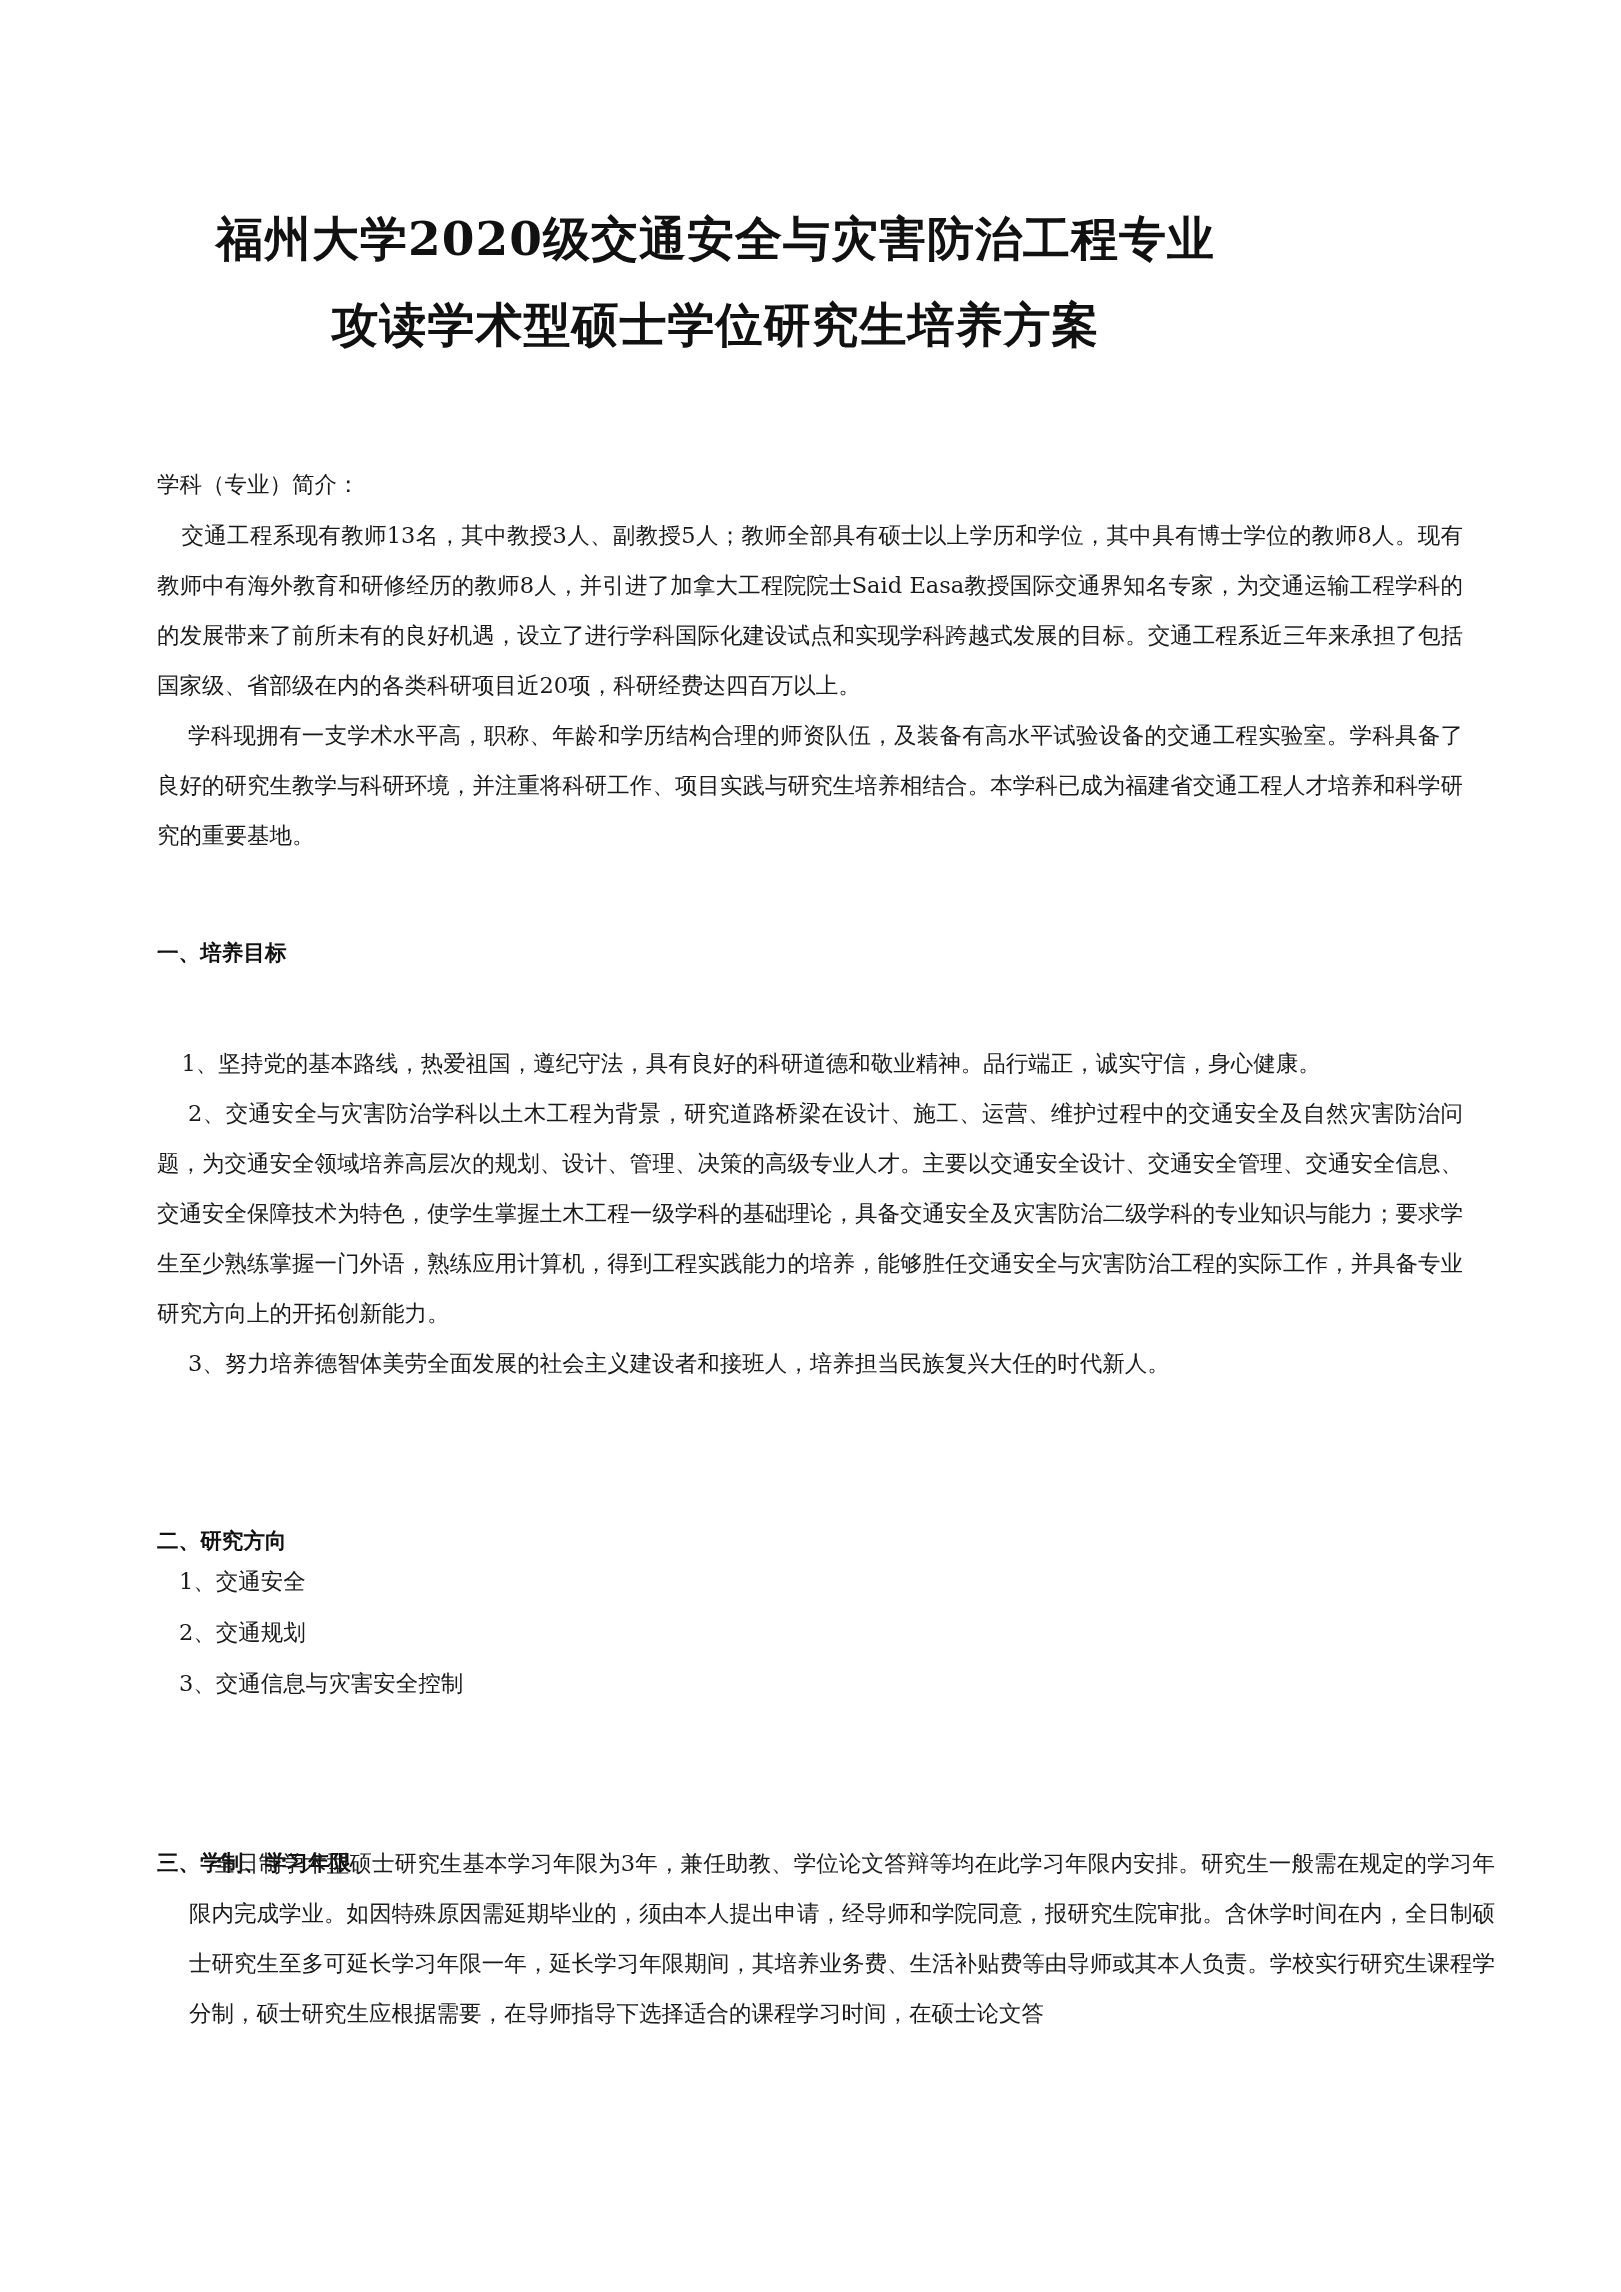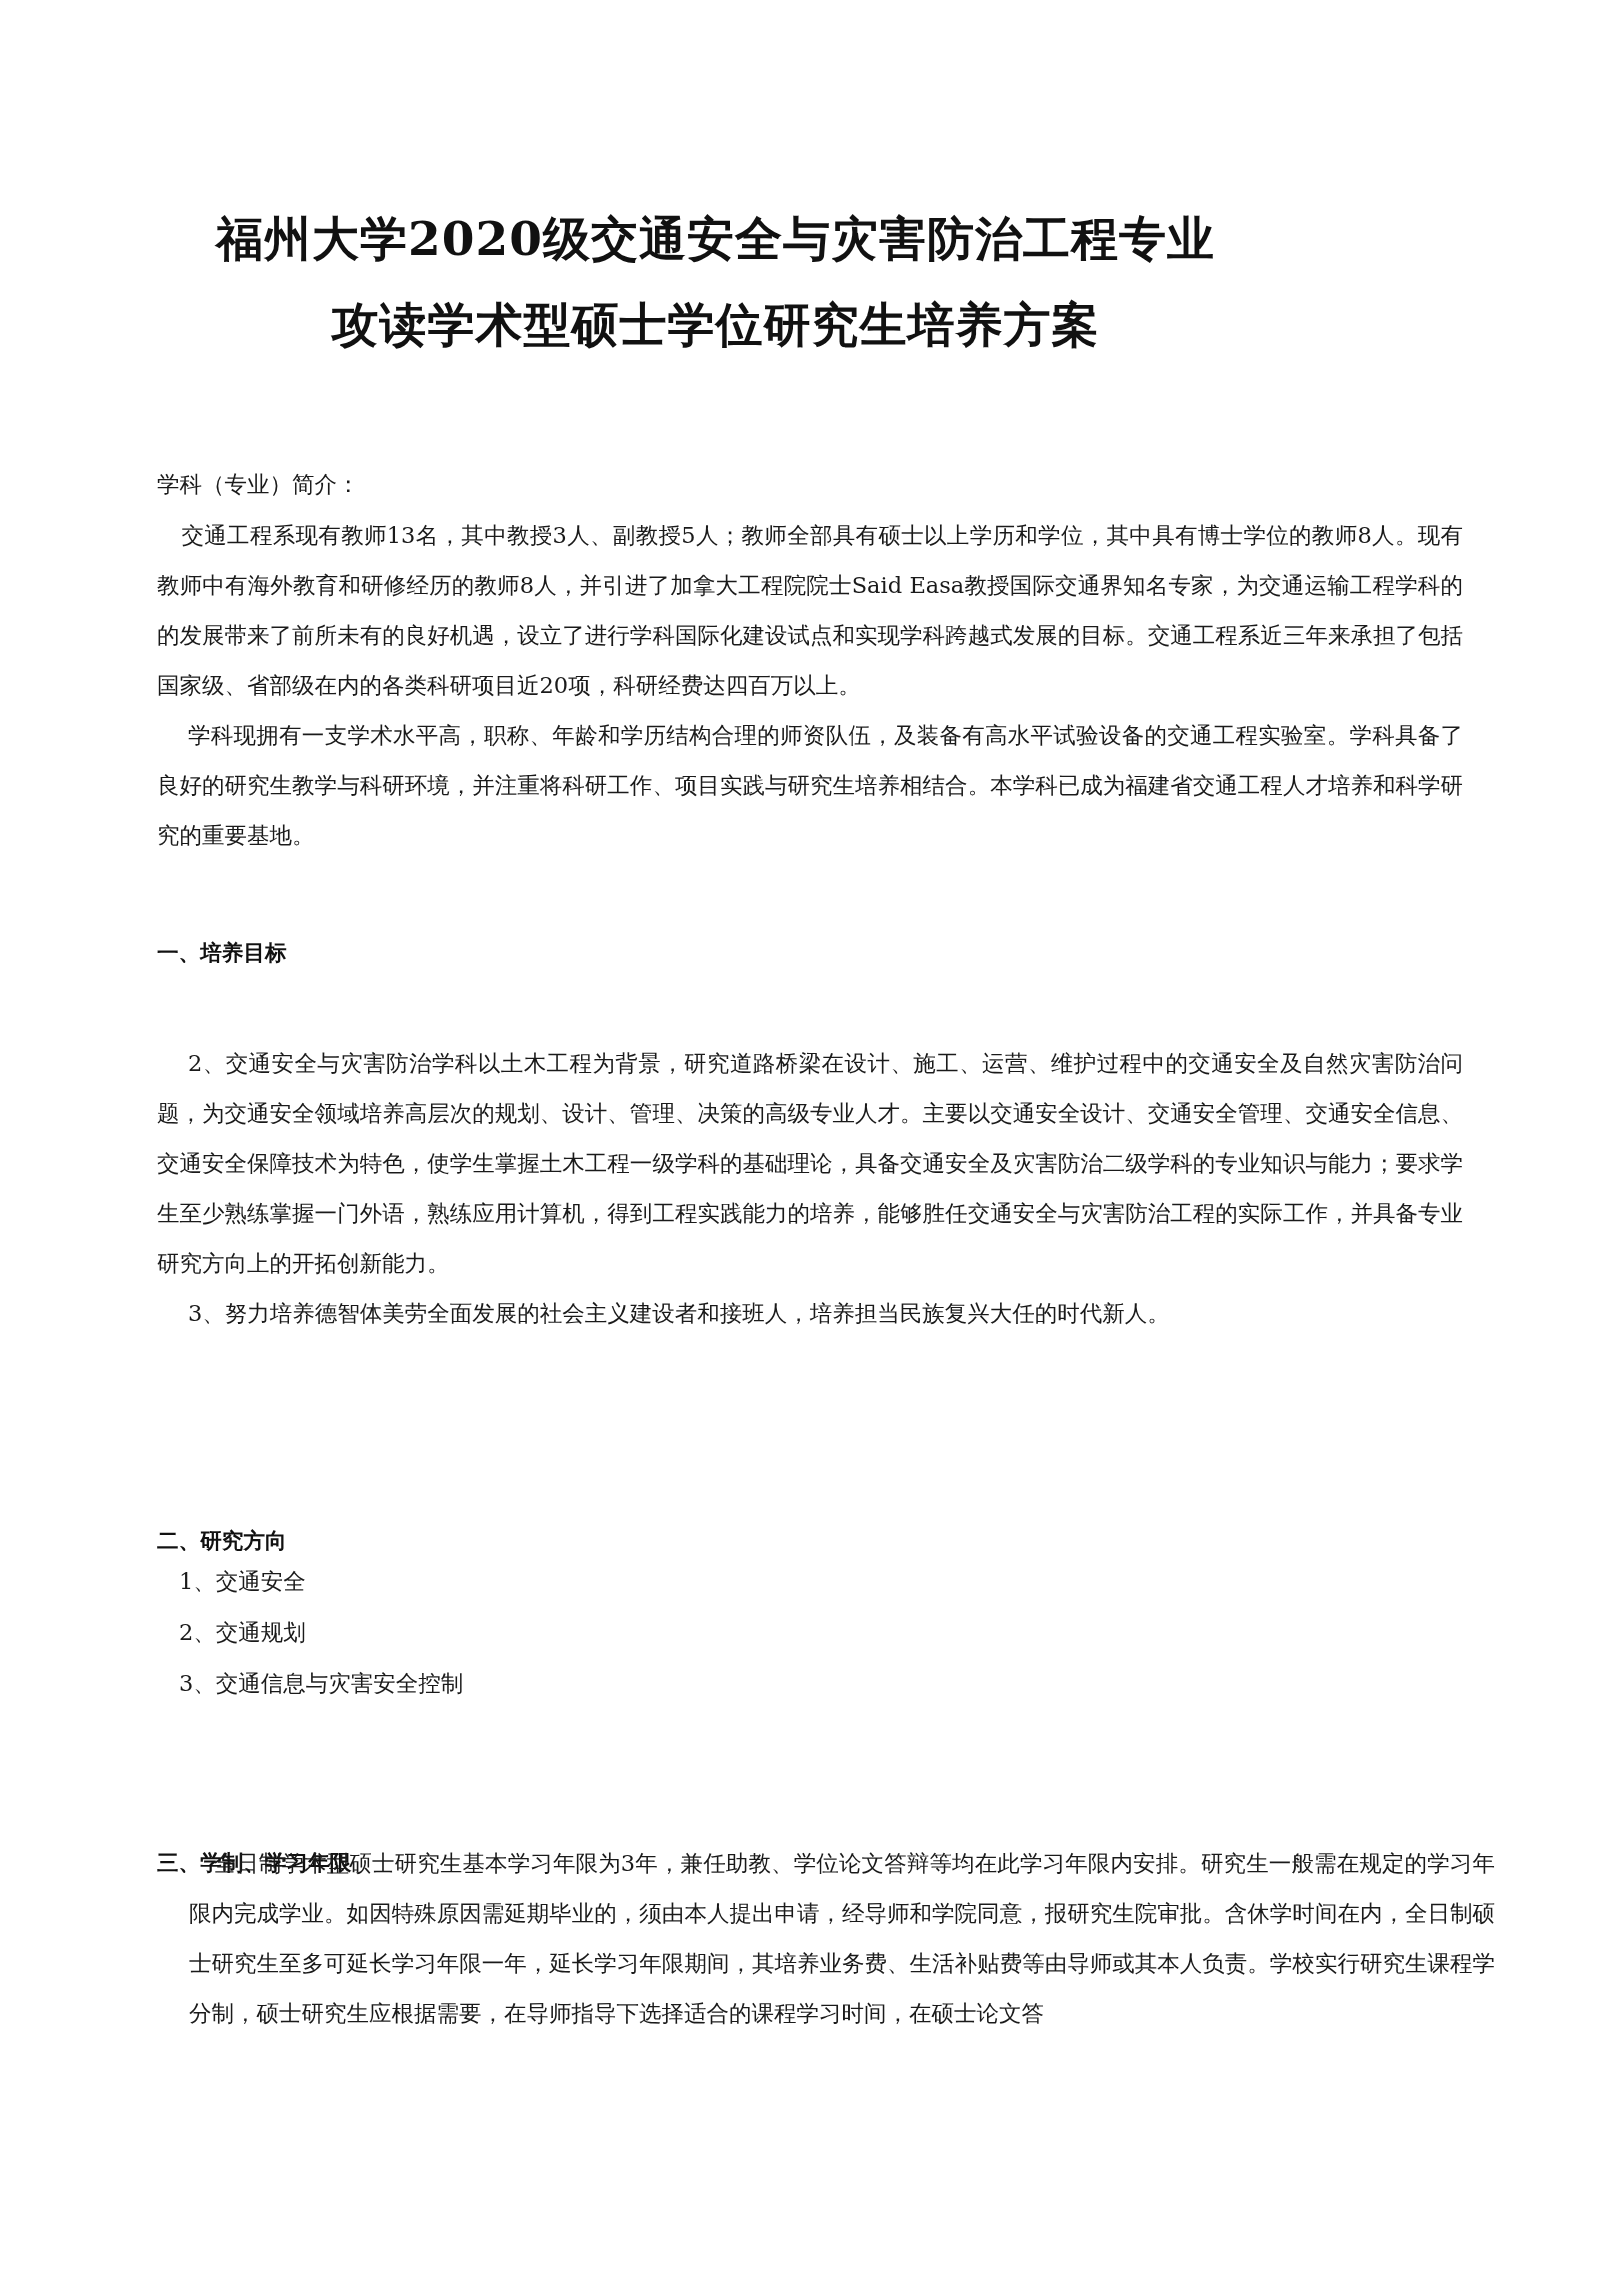--- a/index.html
+++ b/index.html
@@ -43,20 +43,21 @@
 
   <div class="text" style="top:459px;">学科（专业）简介：</div>
 
   <div class="text" style="top:510px;">
     <p class="indent">交通工程系现有教师13名，其中教授3人、副教授5人；教师全部具有硕士以上学历和学位，其中具有博士学位的教师8人。现有教师中有海外教育和研修经历的教师8人，并引进了加拿大工程院院士Said Easa教授国际交通界知名专家，为交通运输工程学科的的发展带来了前所未有的良好机遇，设立了进行学科国际化建设试点和实现学科跨越式发展的目标。交通工程系近三年来承担了包括国家级、省部级在内的各类科研项目近20项，科研经费达四百万以上。</p>
     <p class="indent2">学科现拥有一支学术水平高，职称、年龄和学历结构合理的师资队伍，及装备有高水平试验设备的交通工程实验室。学科具备了良好的研究生教学与科研环境，并注重将科研工作、项目实践与研究生培养相结合。本学科已成为福建省交通工程人才培养和科学研究的重要基地。</p>
   </div>
 
   <div class="heading" style="top:938px;">一、培养目标</div>
   <div class="text" style="top:1038px;">
+    <p class="indent">1、坚持党的基本路线，热爱祖国，遵纪守法，具有良好的科研道德和敬业精神。品行端正，诚实守信，身心健康。</p>
     <p class="indent2">2、交通安全与灾害防治学科以土木工程为背景，研究道路桥梁在设计、施工、运营、维护过程中的交通安全及自然灾害防治问题，为交通安全领域培养高层次的规划、设计、管理、决策的高级专业人才。主要以交通安全设计、交通安全管理、交通安全信息、交通安全保障技术为特色，使学生掌握土木工程一级学科的基础理论，具备交通安全及灾害防治二级学科的专业知识与能力；要求学生至少熟练掌握一门外语，熟练应用计算机，得到工程实践能力的培养，能够胜任交通安全与灾害防治工程的实际工作，并具备专业研究方向上的开拓创新能力。</p>
     <p class="indent2">3、努力培养德智体美劳全面发展的社会主义建设者和接班人，培养担当民族复兴大任的时代新人。</p>
   </div>
 
   <div class="heading" style="top:1526px;">二、研究方向</div>
   <div class="list-item" style="top:1566px;">1、交通安全</div>
   <div class="list-item" style="top:1617px;">2、交通规划</div>
   <div class="list-item" style="top:1668px;text-align:right;">3、交通信息与灾害安全控制</div>
 
   <div class="heading" style="top:1848px;">三、学制、学习年限</div>

